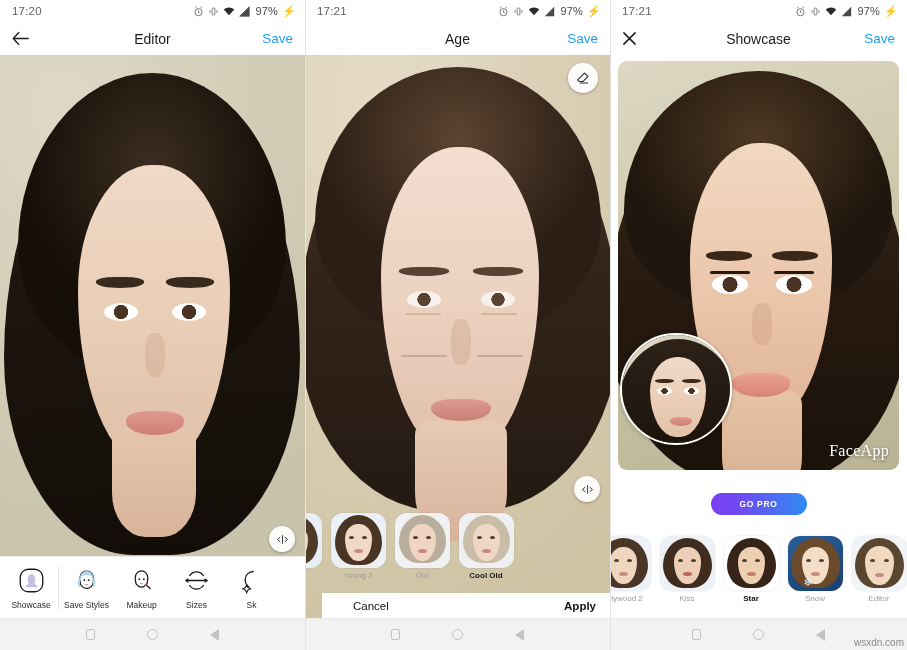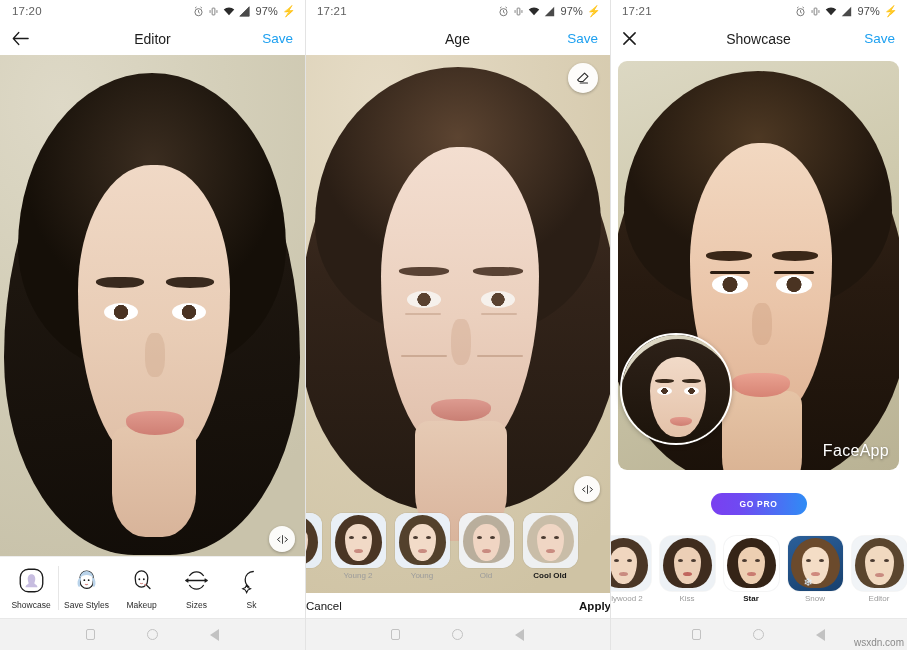--- a/index.html
+++ b/index.html
@@ -163,24 +163,24 @@
 
   
   .mini { position:absolute; inset:0; }
   .mini .mh { position:absolute; border-radius: 50% 50% 40% 40% / 55% 55% 45% 45%; }
   .mini .mf { position:absolute; border-radius: 48% 48% 46% 46% / 40% 40% 60% 60%; }
   .mini .me { position:absolute; width:5px; height:3px; border-radius:50%; background:#4a3a30; }
   .mini .ml { position:absolute; width:9px; height:4px; border-radius:50%; background:#c98b80; }
 
   
   .actionbar {
-    position: absolute; left:1px; bottom: 32px; width: 100%;
+    position: absolute; left:17px; bottom: 32px; width: 100%;
     height: 25px; background:#ffffff;
     display:flex; align-items:center; justify-content: space-between;
-    padding: 0 0;
+    padding: 0 31px;
     font-size: 11.5px; color: #141414;
   }
   .actionbar .apply { font-weight: 600; }
 
   
   .p3 .showcase-wrap {
     position: relative;
     height: 415px;
     background: #ffffff;
     padding: 6px 8px 0;
@@ -188,20 +188,21 @@
   .p3 .showcase-photo {
     position: relative;
     width: 100%; height: 100%;
     border-radius: 9px;
     overflow: hidden;
   }
   .watermark {
     position: absolute; right: 10px; bottom: 10px;
     color: #ffffff; font-size: 16px; letter-spacing: .3px;
     text-shadow: 0 1px 3px rgba(0,0,0,.45);
+    font-family: Liberation Serif, serif;
   }
   .orig-bubble {
     position: absolute;
     left: 10px; bottom: 25px;
     width: 112px; height: 112px; border-radius: 50%;
     border: 2px solid #ffffff;
     overflow: hidden;
     box-shadow: 0 1px 5px rgba(0,0,0,.25);
   }
   .gopro-wrap {
@@ -464,32 +465,20 @@
         <span class="thumb">
           <span class="mini" style="background:#eaf0f6;">
             <span class="mh" style="left:4px;top:2px;width:47px;height:50px;background:#4a3524;"></span>
             <span class="mf" style="left:14px;top:11px;width:27px;height:37px;background:#f1d9c6;"></span>
             <span class="me" style="left:18px;top:23px;"></span>
               <span class="me" style="left:31px;top:23px;"></span>
             <span class="ml" style="left:23px;top:36px;"></span>
           </span>
         </span>
         <span class="cap">Young 2</span>
-      </div>
-      <div class="chip">
-        <span class="thumb">
-          <span class="mini" style="background:#e9eff6;">
-            <span class="mh" style="left:4px;top:2px;width:47px;height:50px;background:#53412c;"></span>
-            <span class="mf" style="left:14px;top:11px;width:27px;height:37px;background:#f2dbc8;"></span>
-            <span class="me" style="left:18px;top:23px;"></span>
-              <span class="me" style="left:31px;top:23px;"></span>
-            <span class="ml" style="left:23px;top:36px;"></span>
-          </span>
-        </span>
-        <span class="cap">Young</span>
       </div>
       <div class="chip">
         <span class="thumb">
           <span class="mini" style="background:#f0f1f2;">
             <span class="mh" style="left:4px;top:2px;width:47px;height:48px;background:#b9ae9c;"></span>
             <span class="mf" style="left:14px;top:11px;width:27px;height:37px;background:#f0d5c3;"></span>
             <span class="me" style="left:18px;top:23px;"></span>
               <span class="me" style="left:31px;top:23px;"></span>
             <span class="ml" style="left:23px;top:36px;"></span>
           </span>

